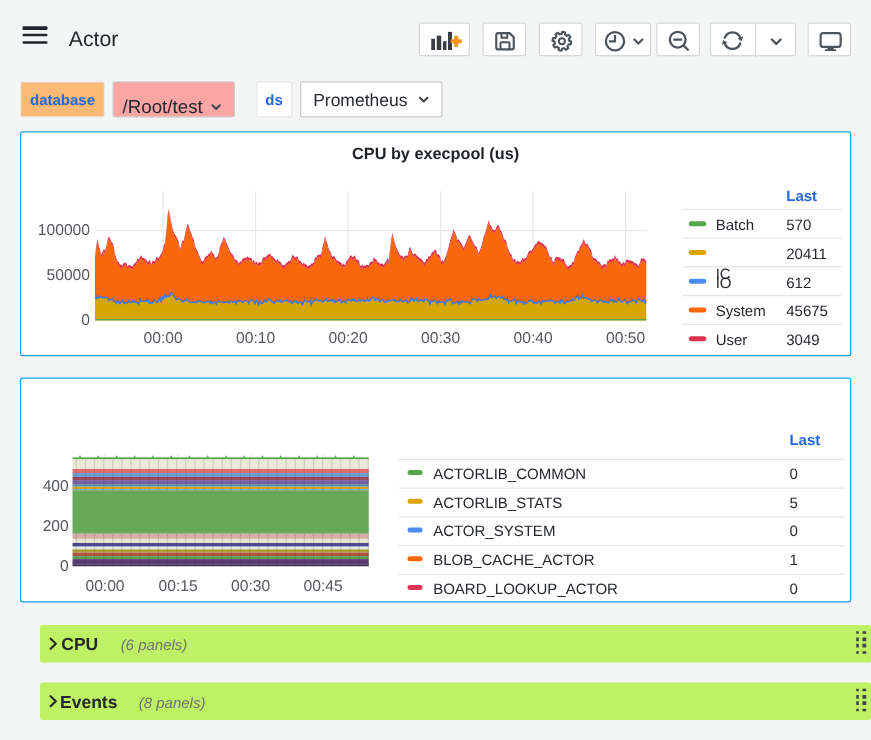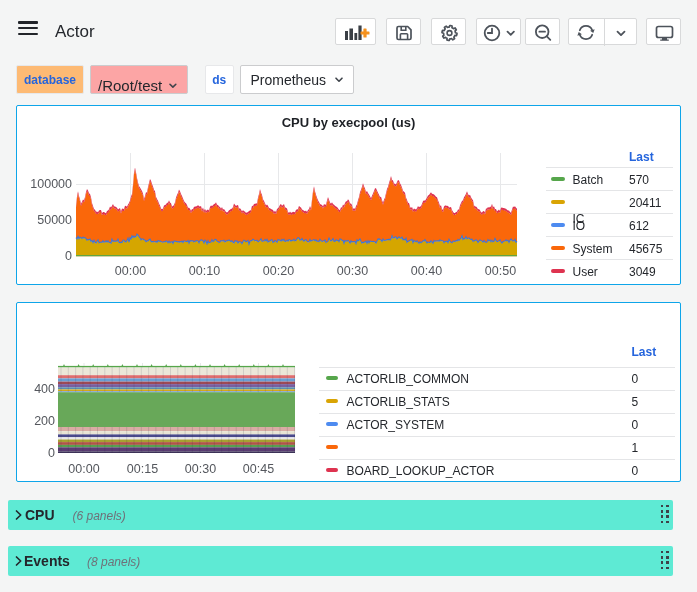--- a/index.html
+++ b/index.html
@@ -1,17 +1,17 @@
 <!DOCTYPE html>
 <html><head><meta charset="utf-8"><style>
 *{margin:0;padding:0;box-sizing:border-box}
 body{width:697px;height:592px;background:#f4f5f5;font-family:"Liberation Sans",sans-serif;position:relative;overflow:hidden}
 .panel{position:absolute;left:16px;width:665px;background:#fff;border:1px solid #0ea5e9;border-radius:2px}
 .ptitle{position:absolute;width:100%;top:9px;text-align:center;font-size:13px;font-weight:700;color:#1d2025}
-.bar{position:absolute;left:8px;width:665px;height:30px;background:#5eead4;border-radius:2px}
+.bar{position:absolute;left:32px;width:665px;height:30px;background:#bef264;border-radius:2px}
 </style></head><body>
 
 <div style="position:absolute;left:18px;top:21px;width:20px;height:15px">
 <div style="position:absolute;top:0;width:20px;height:2.6px;background:#22252a;border-radius:1px"></div>
 <div style="position:absolute;top:5.9px;width:20px;height:2.6px;background:#22252a;border-radius:1px"></div>
 <div style="position:absolute;top:11.8px;width:20px;height:2.6px;background:#22252a;border-radius:1px"></div>
 </div>
 <div style="position:absolute;left:55px;top:22px;font-size:17px;color:#24272c">Actor</div>
 <div style="position:absolute;left:335px;top:17.5px;width:41px;height:27px;background:#fff;border:1px solid #d8d9da;border-radius:2px;box-sizing:border-box"><svg width="41" height="27" viewBox="0 0 41 27">
 <rect x="9" y="12" width="3" height="9" fill="#3a3f45"></rect>
@@ -249,20 +249,21 @@
     <div style="position:absolute;left:302px;top:86.5px;width:356px;height:1px;background:#e4e5e7"></div>
     <div style="position:absolute;left:308.5px;top:96px;width:12px;height:4px;border-radius:2px;background:#d9a404"></div>
     <div style="position:absolute;left:329.5px;top:92px;font-size:12px;color:#24272c">ACTORLIB_STATS</div>
     <div style="position:absolute;left:614.5px;top:92px;font-size:12px;color:#24272c">5</div>
     <div style="position:absolute;left:302px;top:109.5px;width:356px;height:1px;background:#e4e5e7"></div>
     <div style="position:absolute;left:308.5px;top:119px;width:12px;height:4px;border-radius:2px;background:#4d8bf0"></div>
     <div style="position:absolute;left:329.5px;top:115px;font-size:12px;color:#24272c">ACTOR_SYSTEM</div>
     <div style="position:absolute;left:614.5px;top:115px;font-size:12px;color:#24272c">0</div>
     <div style="position:absolute;left:302px;top:132.5px;width:356px;height:1px;background:#e4e5e7"></div>
     <div style="position:absolute;left:308.5px;top:142px;width:12px;height:4px;border-radius:2px;background:#fa670a"></div>
+    <div style="position:absolute;left:329.5px;top:138px;font-size:12px;color:#24272c">BLOB_CACHE_ACTOR</div>
     <div style="position:absolute;left:614.5px;top:138px;font-size:12px;color:#24272c">1</div>
     <div style="position:absolute;left:302px;top:155.5px;width:356px;height:1px;background:#e4e5e7"></div>
     <div style="position:absolute;left:308.5px;top:165px;width:12px;height:4px;border-radius:2px;background:#de3350"></div>
     <div style="position:absolute;left:329.5px;top:161px;font-size:12px;color:#24272c">BOARD_LOOKUP_ACTOR</div>
     <div style="position:absolute;left:614.5px;top:161px;font-size:12px;color:#24272c">0</div>
 </div>
 
 <div class="bar" style="top:500px">
 <svg width="9" height="12" viewBox="0 0 9 12" style="position:absolute;left:6px;top:9px">
       <path d="M2.5 2 l4.2 4 -4.2 4" fill="none" stroke="#24272c" stroke-width="1.7" stroke-linecap="round" stroke-linejoin="round"></path>

